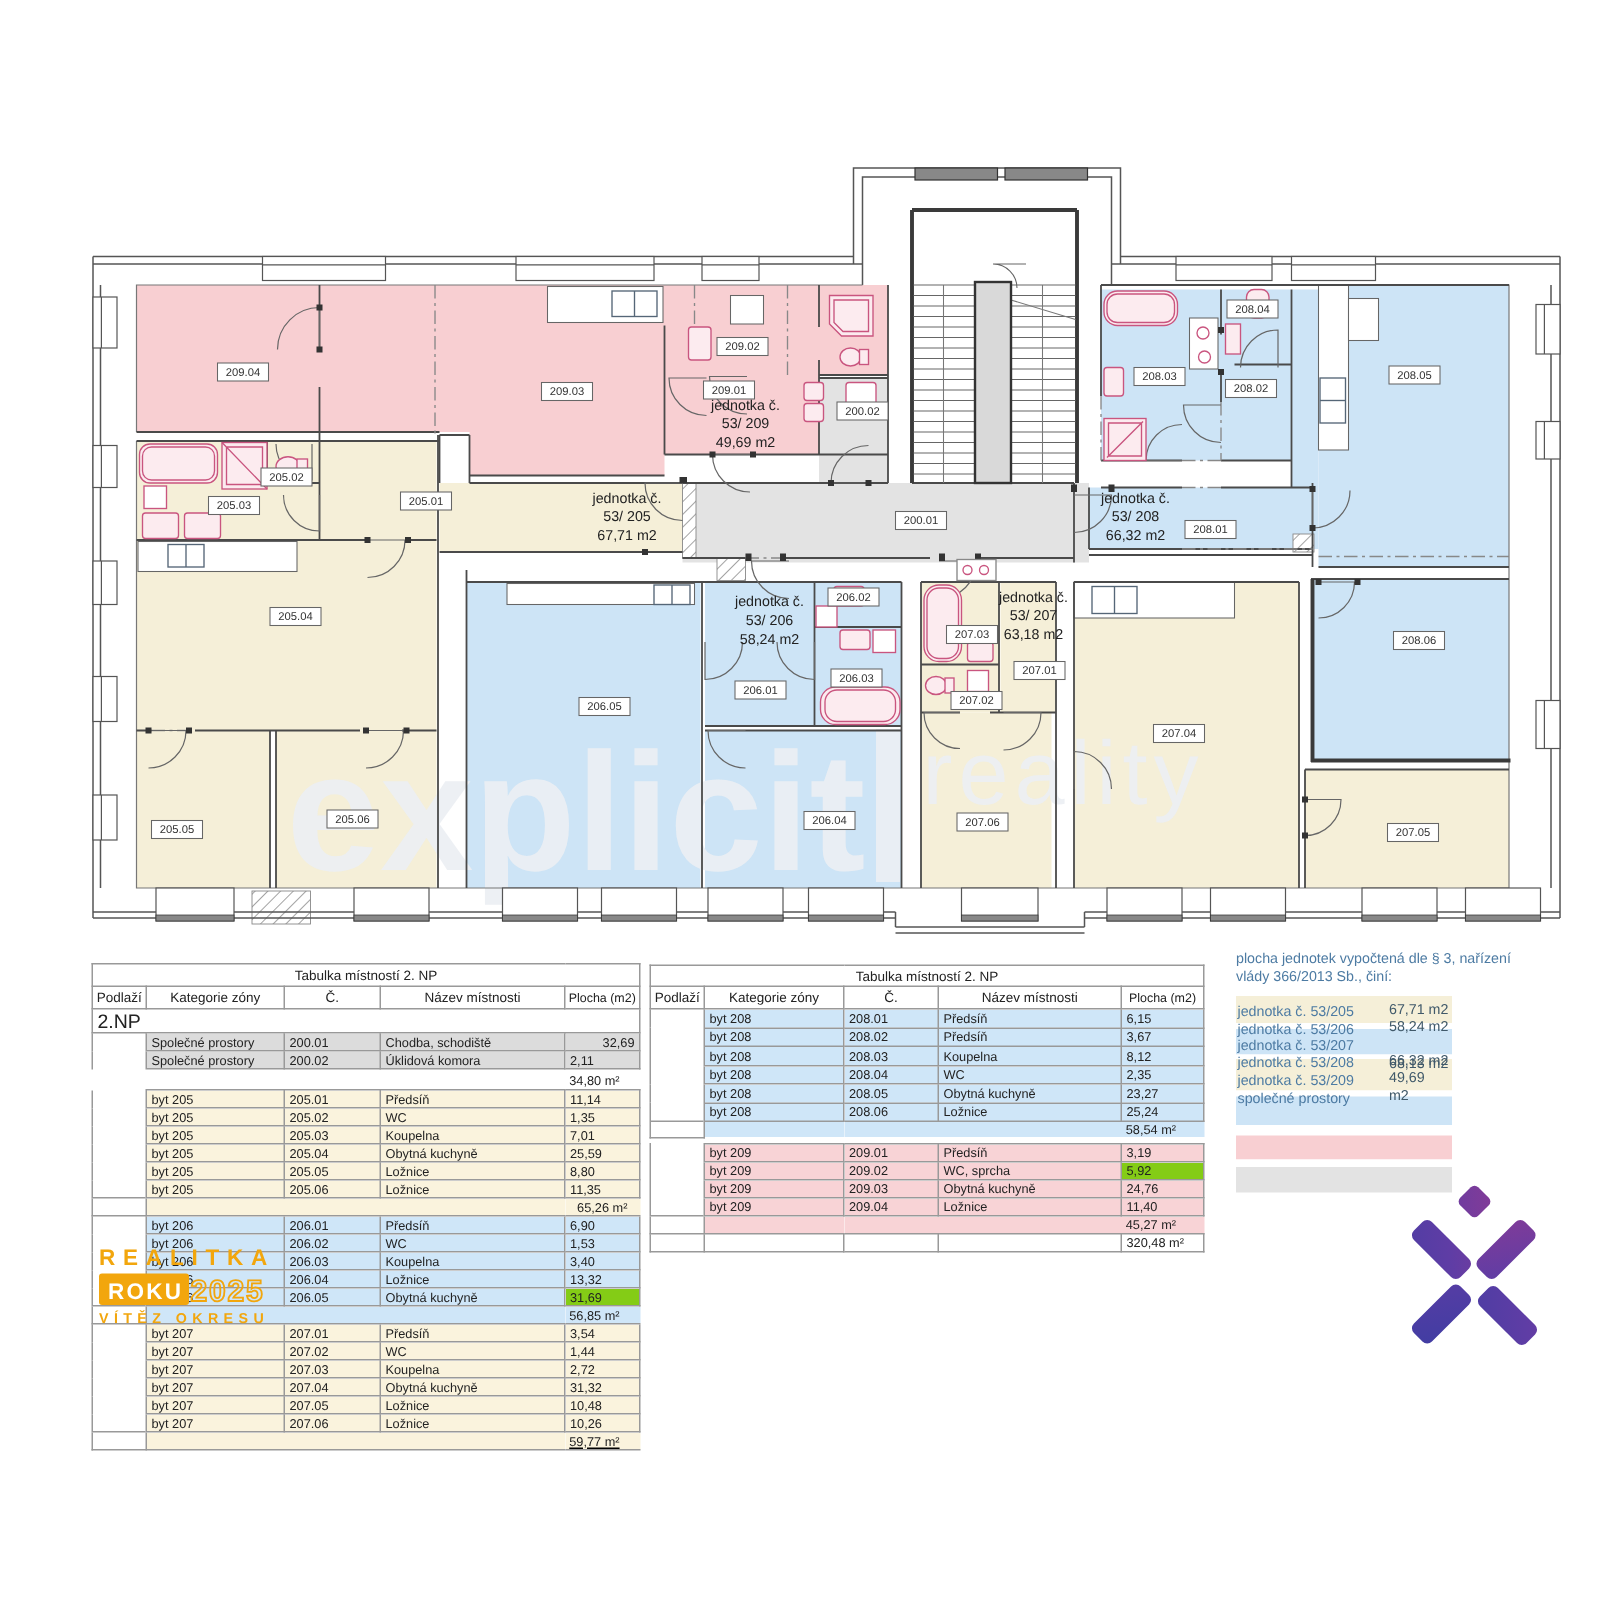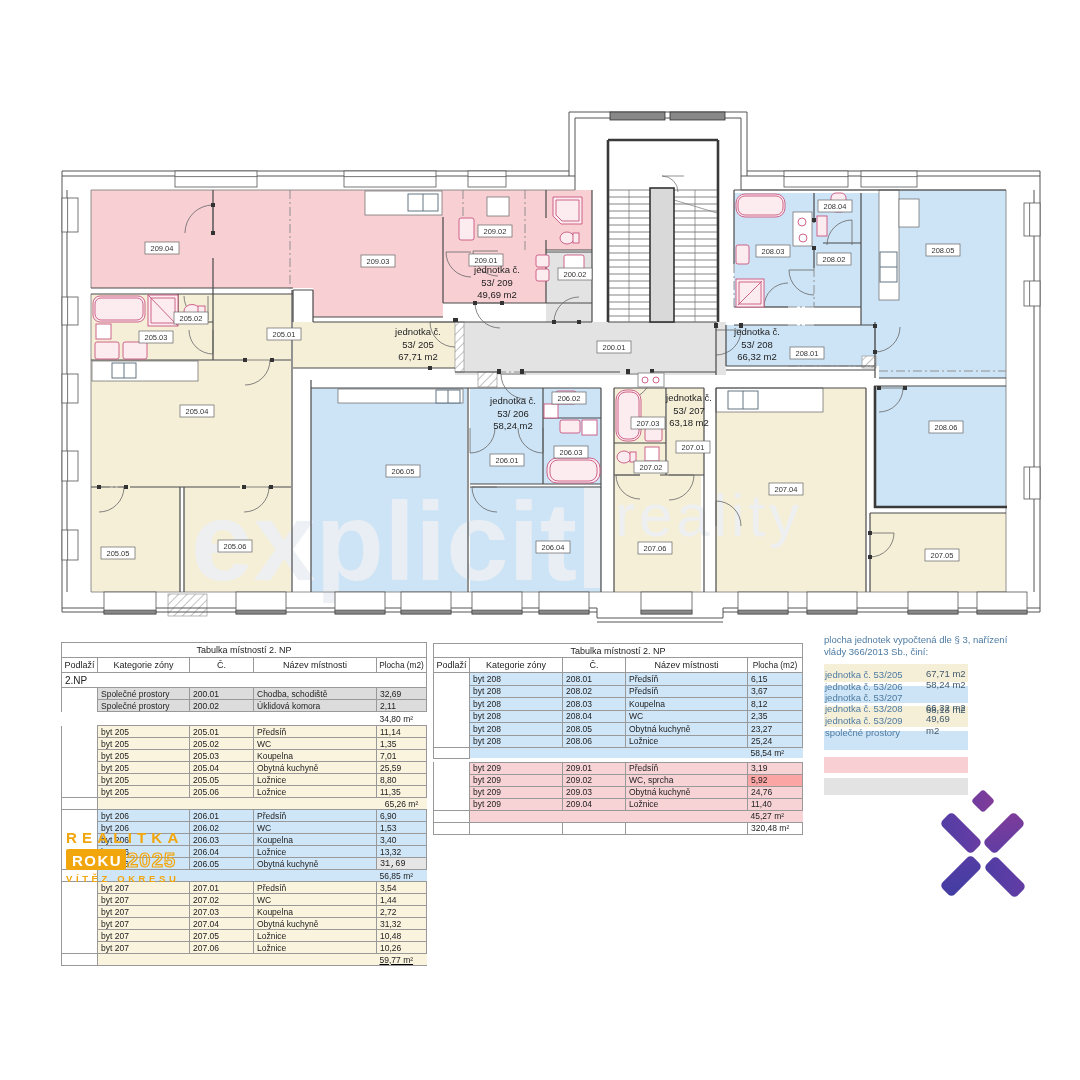--- a/index.html
+++ b/index.html
@@ -480,28 +480,28 @@
             <td colspan="5">Tabulka místností 2. NP</td>
           </tr>
 <tr class="tt" style="height:15px;">
             <td>Podlaží</td>
             <td>Kategorie zóny</td>
             <td>Č.</td>
             <td>Název místnosti</td>
             <td style="font-size:8.3px;">Plocha (m2)</td>
           </tr>
 <tr style="height:15px;">
-            <td colspan="5" style="font-size:10px;">2.NP</td>
+            <td colspan="5" style="font-size:13px;">2.NP</td>
           </tr>
 <tr style="height:12px;">
             <td style="background:#dcdcdc;background:#fff;border-top:none;border-bottom:none;"></td>
             <td style="background:#dcdcdc;">Společné prostory</td>
             <td style="background:#dcdcdc;">200.01</td>
             <td style="background:#dcdcdc;">Chodba, schodiště</td>
-            <td style="background:#dcdcdc;">32,69</td>
+            <td style="background:#dcdcdc;text-align:right;">32,69</td>
           </tr>
 <tr style="height:12px;">
             <td style="background:#dcdcdc;background:#fff;border-top:none;border-bottom:none;"></td>
             <td style="background:#dcdcdc;">Společné prostory</td>
             <td style="background:#dcdcdc;">200.02</td>
             <td style="background:#dcdcdc;">Úklidová komora</td>
             <td style="background:#dcdcdc;">2,11</td>
           </tr>
 <tr style="height:14px;">
             <td style="border:none;"></td>
@@ -585,21 +585,21 @@
             <td style="background:#cfe6f8;">byt 206</td>
             <td style="background:#cfe6f8;">206.04</td>
             <td style="background:#cfe6f8;">Ložnice</td>
             <td style="background:#cfe6f8;">13,32</td>
           </tr>
 <tr style="height:12px;">
             <td style="background:#cfe6f8;background:#fff;border-top:none;border-bottom:none;"></td>
             <td style="background:#cfe6f8;">byt 206</td>
             <td style="background:#cfe6f8;">206.05</td>
             <td style="background:#cfe6f8;">Obytná kuchyně</td>
-            <td style="background:#e5e5e5;font-family:Liberation Mono, monospace;">31,69</td>
+            <td style="background:#84cc16;">31,69</td>
           </tr>
 <tr style="height:12px;">
             <td style="background:#cfe6f8;background:#fff;"></td>
             <td style="background:#cfe6f8;border:none;border-bottom:1px solid #999;"></td>
             <td style="background:#cfe6f8;border:none;border-bottom:1px solid #999;"></td>
             <td style="background:#cfe6f8;border:none;border-bottom:1px solid #999;"></td>
             <td style="background:#cfe6f8;border:none;border-bottom:1px solid #999;">56,85 m²</td>
           </tr>
 <tr style="height:12px;">
             <td style="background:#faf3dd;background:#fff;border-top:none;border-bottom:none;"></td>
@@ -734,21 +734,21 @@
             <td style="background:#f8d3d6;">byt 209</td>
             <td style="background:#f8d3d6;">209.01</td>
             <td style="background:#f8d3d6;">Předsíň</td>
             <td style="background:#f8d3d6;">3,19</td>
           </tr>
 <tr style="height:12px;">
             <td style="background:#f8d3d6;background:#fff;border-top:none;border-bottom:none;"></td>
             <td style="background:#f8d3d6;">byt 209</td>
             <td style="background:#f8d3d6;">209.02</td>
             <td style="background:#f8d3d6;">WC, sprcha</td>
-            <td style="background:#fca5a5;margin-top:24px;">5,92</td>
+            <td style="background:#84cc16;margin-top:24px;">5,92</td>
           </tr>
 <tr style="height:12px;">
             <td style="background:#f8d3d6;background:#fff;border-top:none;border-bottom:none;"></td>
             <td style="background:#f8d3d6;">byt 209</td>
             <td style="background:#f8d3d6;">209.03</td>
             <td style="background:#f8d3d6;">Obytná kuchyně</td>
             <td style="background:#f8d3d6;">24,76</td>
           </tr>
 <tr style="height:12px;">
             <td style="background:#f8d3d6;background:#fff;border-top:none;border-bottom:none;"></td>

